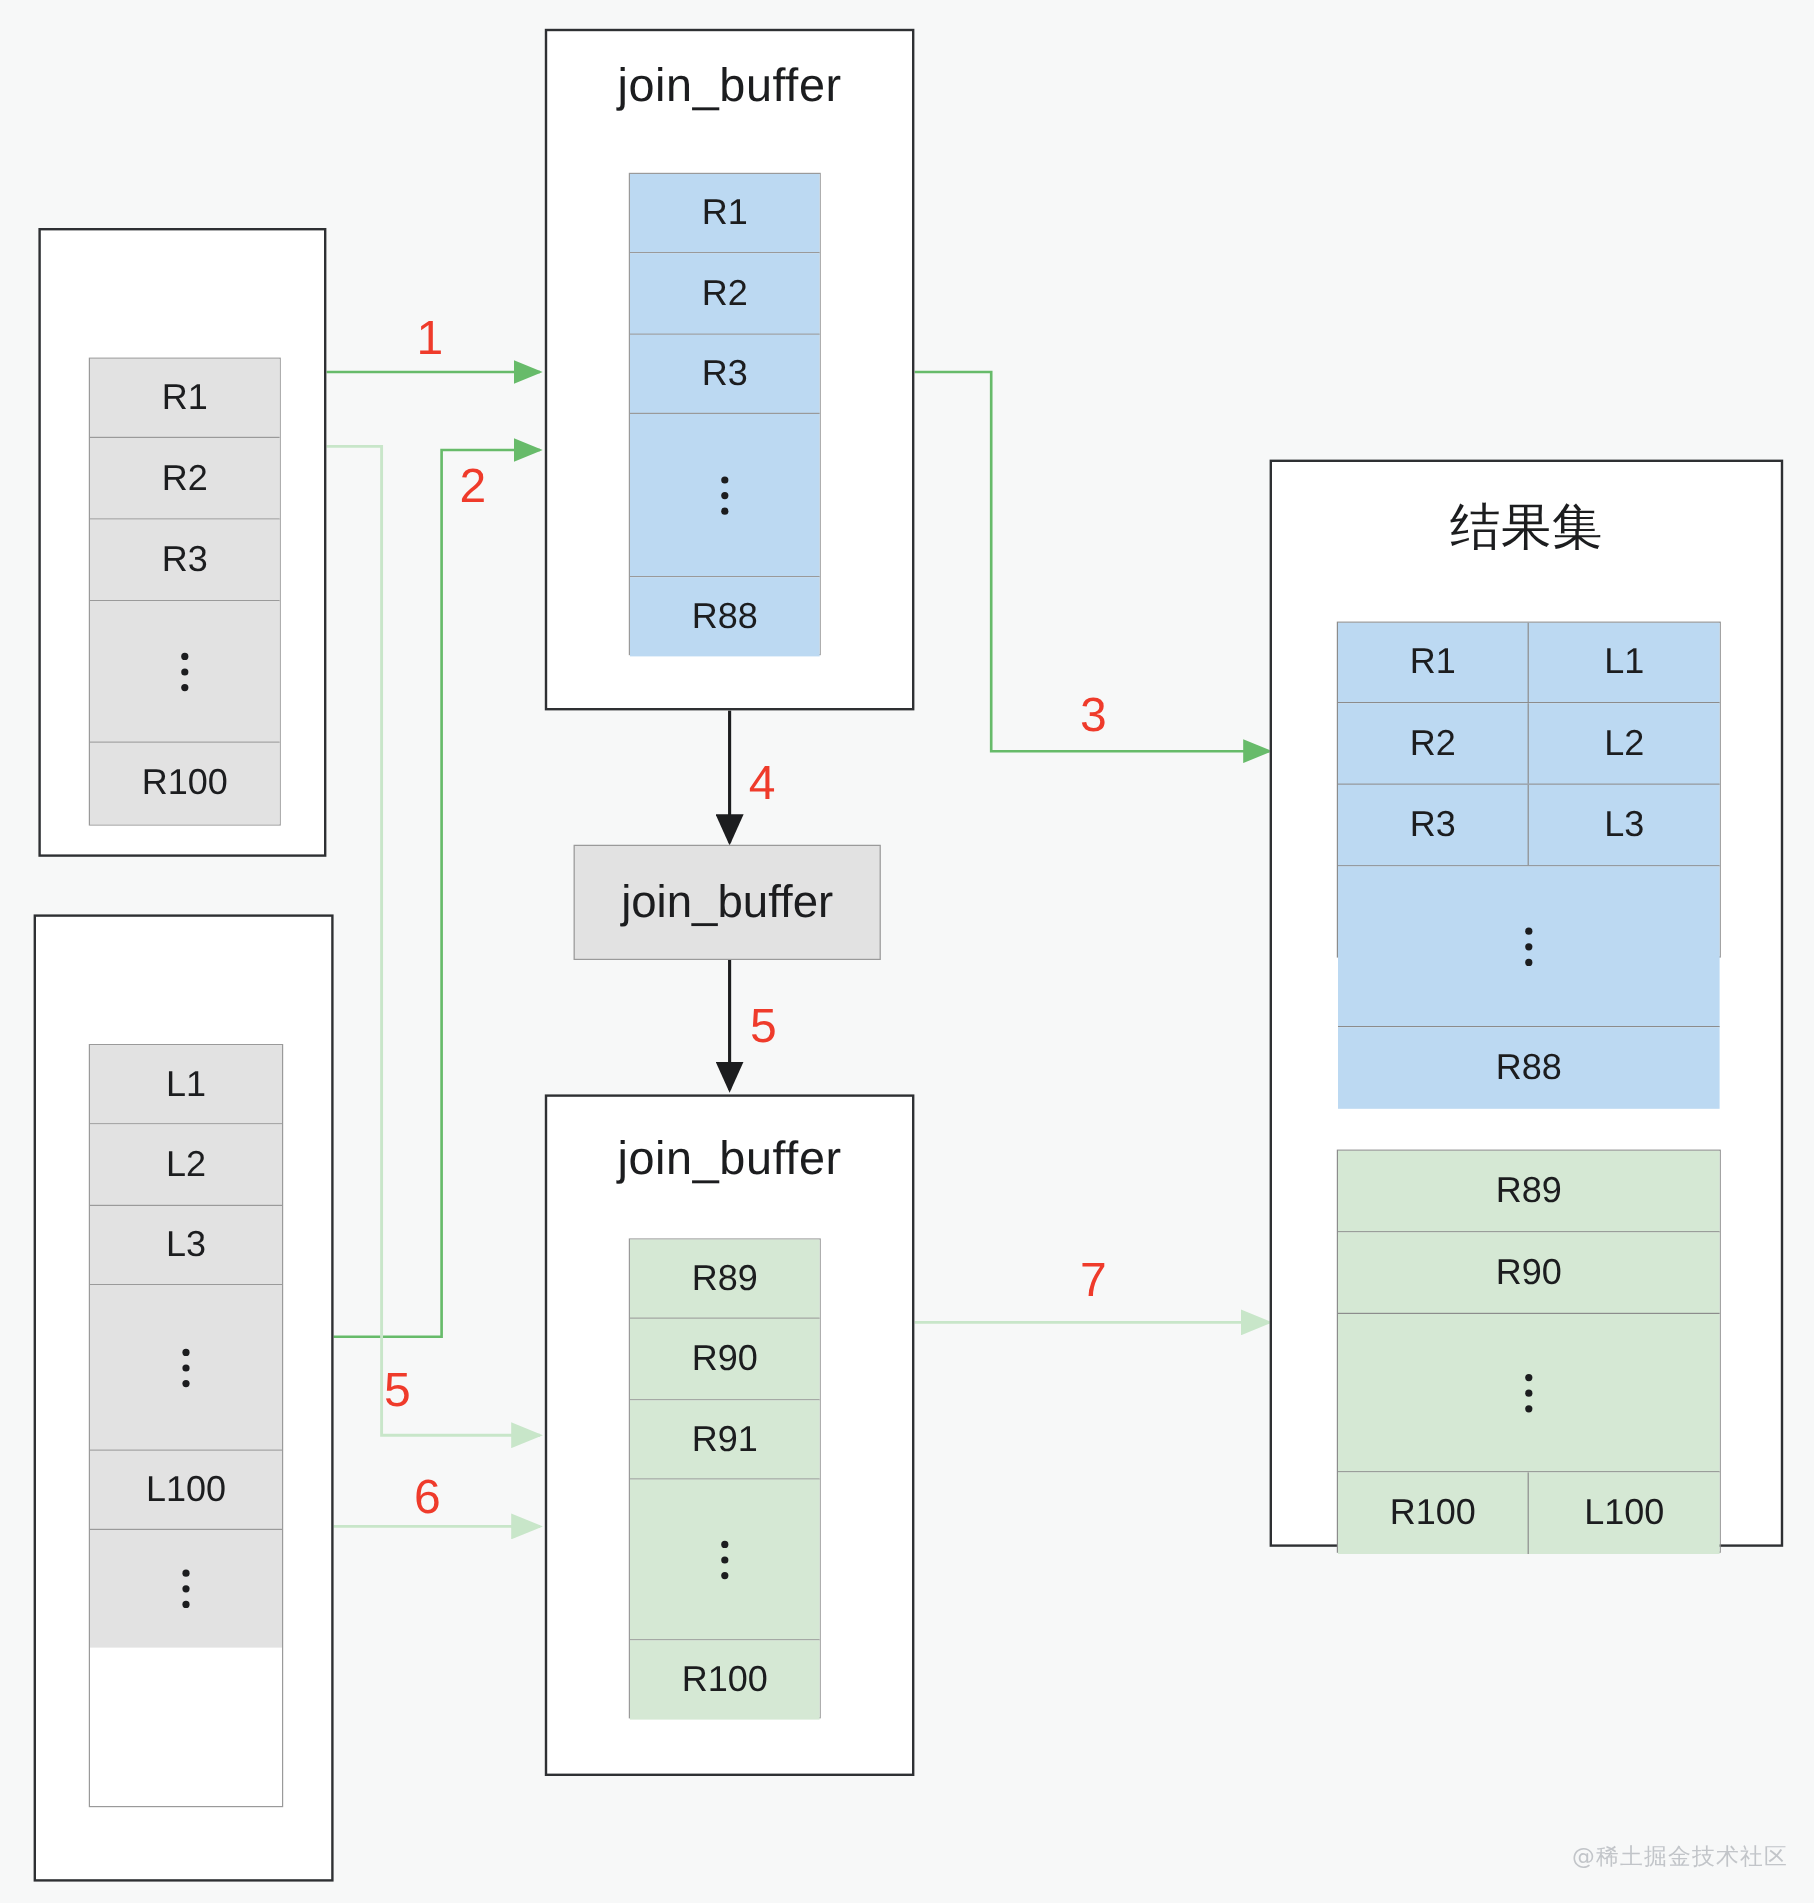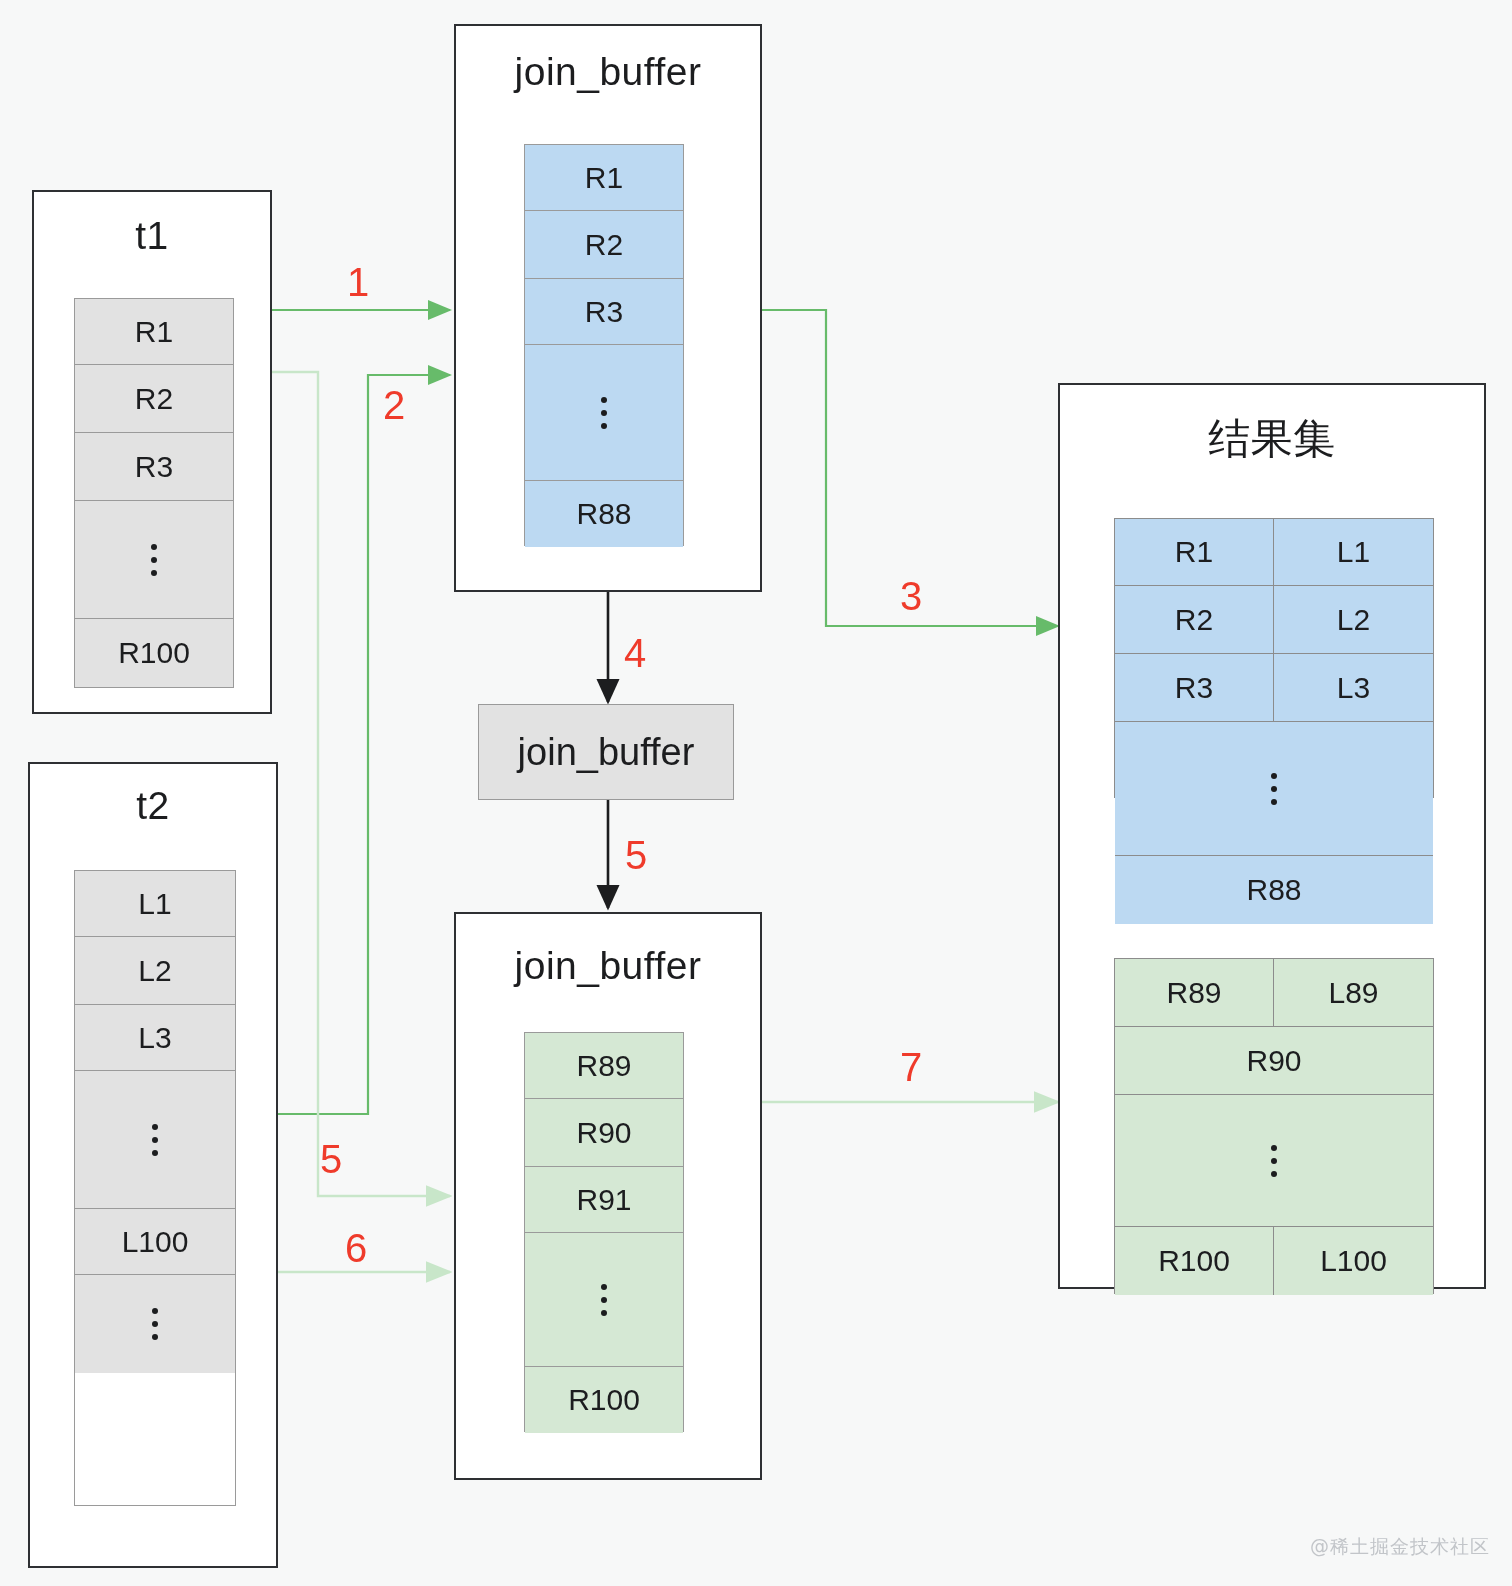--- a/index.html
+++ b/index.html
@@ -183,34 +183,32 @@
     <g>
       <path d="M272,1272 L450,1272" fill="none" stroke="#c8e6c9" stroke-width="2.4" marker-end="url(#arr-light)"></path>
     </g>
 
     <g>
       <path d="M762,1102 L1058,1102" fill="none" stroke="#c8e6c9" stroke-width="2.4" marker-end="url(#arr-light)"></path>
     </g>
   </svg>
 
   <div class="outer-box" style="left:32px; top:190px; width:240px; height:524px;">
-    <div class="box-title" style="top:22px;">t1</div>
     <div class="stack" style="left:40px; top:106px; width:160px; height:390px;">
       <div class="cell gray" style="height:66px;">R1</div>
       <div class="cell gray" style="height:68px;">R2</div>
       <div class="cell gray" style="height:68px;">R3</div>
       <div class="cell gray" style="height:118px;">
         <span class="vdots"></span>
       </div>
       <div class="cell gray" style="height:68px;">R100</div>
     </div>
   </div>
 
   <div class="outer-box" style="left:28px; top:762px; width:250px; height:806px;">
-    <div class="box-title" style="top:20px;">t2</div>
     <div class="stack" style="left:44px; top:106px; width:162px; height:636px;">
       <div class="cell gray" style="height:66px;">L1</div>
       <div class="cell gray" style="height:68px;">L2</div>
       <div class="cell gray" style="height:66px;">L3</div>
       <div class="cell gray" style="height:138px;">
         <span class="vdots"></span>
       </div>
       <div class="cell gray" style="height:66px;">L100</div>
       <div class="cell gray" style="height:98px;">
         <span class="vdots"></span>
@@ -270,21 +268,20 @@
         </div>
       </div>
       <div class="rs-row" style="height:68px;">
         <div class="rs-cell">R88</div>
       </div>
     </div>
 
     <div class="rs-stack green" style="left:54px; top:573px; width:320px; height:336px;">
       <div class="rs-row" style="height:68px;">
         <div class="rs-cell">R89</div>
-        <div class="rs-cell">L89</div>
       </div>
       <div class="rs-row" style="height:68px;">
         <div class="rs-cell">R90</div>
       </div>
       <div class="rs-row span" style="height:132px;">
         <div class="rs-cell">
           <span class="vdots"></span>
         </div>
       </div>
       <div class="rs-row" style="height:68px;">

